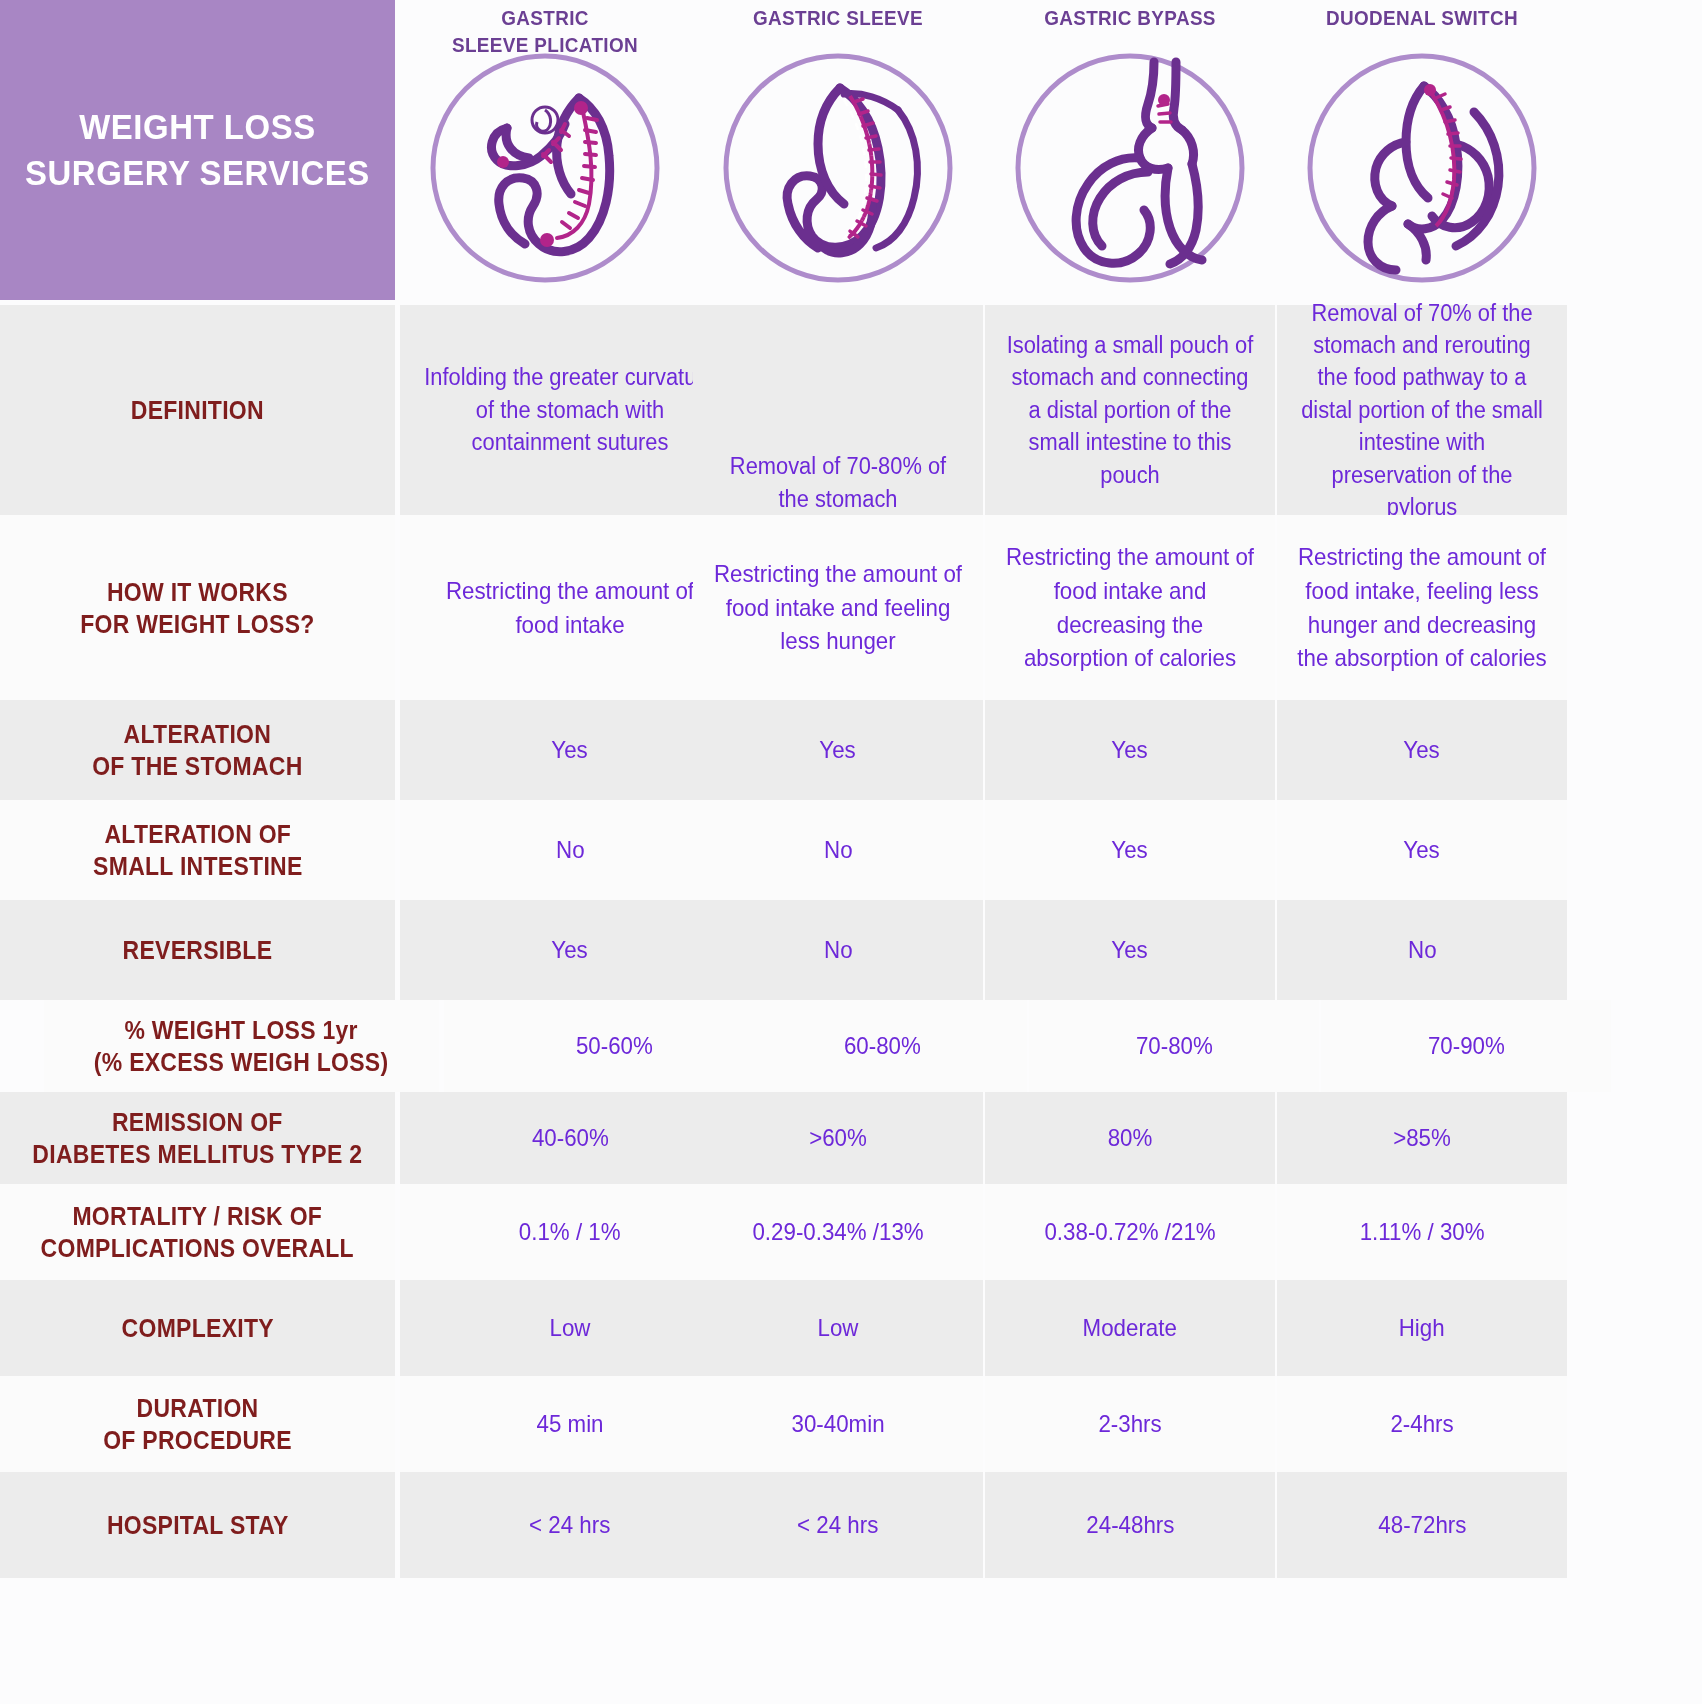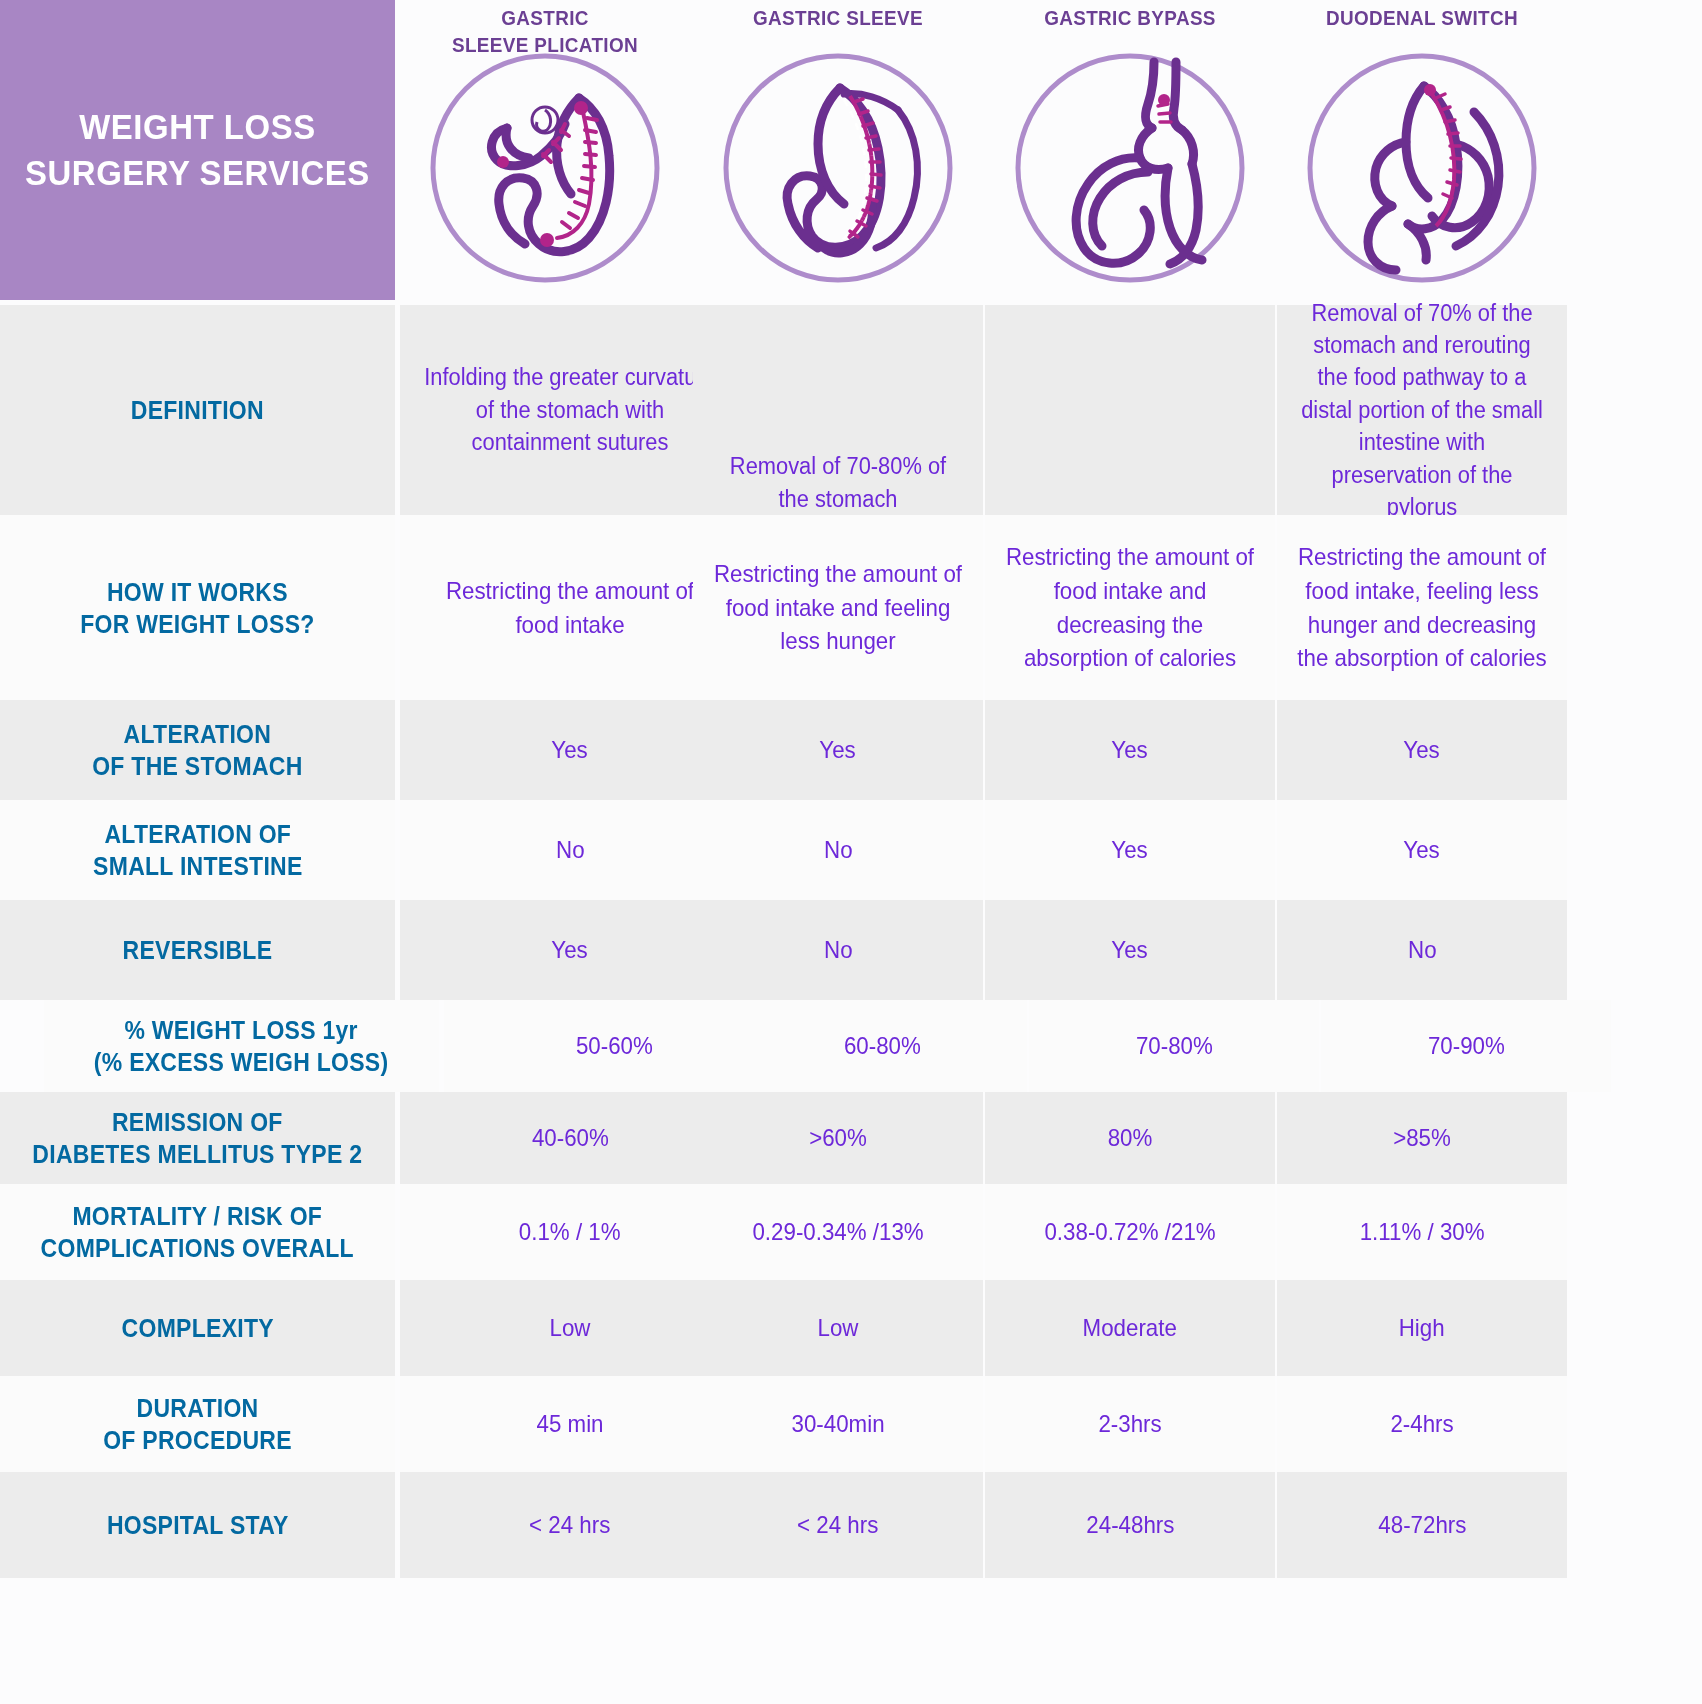--- a/index.html
+++ b/index.html
@@ -63,21 +63,21 @@
   .cellbg {
     position:absolute; top:0; height:100%;
     background:#ECECEC;
   }
   .row.white .cellbg { background:#FBFBFB; }
 
   .label {
     position:absolute; left:0; top:0; width:395px; height:100%;
     display:flex; align-items:center; justify-content:center;
     text-align:center;
-    color:#0369a1;
+    color:#7f1d1d;
     font-weight:bold;
     font-size:25px;
     line-height:1.28;
     letter-spacing:0.3px;
     transform-origin:center;
     font-family:"Liberation Sans Narrow","Liberation Sans", sans-serif;
     padding:0 8px;
   }
   .label span { display:block; transform:scaleX(0.92); }
 
@@ -236,20 +236,23 @@
         </div>
         <div class="cellbg" style="left: 400px; width: 340px;"></div>
         <div class="val defn" style="left: 400px; width: 340px;">
           <span>Infolding the greater curvature of the stomach with containment sutures</span>
         </div>
         <div class="cellbg" style="left: 693px; width: 290px;"></div>
         <div class="val defn" style="left: 693px; width: 290px; align-items: flex-end;">
           <span>Removal of 70-80% of the stomach</span>
         </div>
         <div class="cellbg" style="left: 985px; width: 290px;"></div>
+        <div class="val defn" style="left: 985px; width: 290px;">
+          <span>Isolating a small pouch of stomach and connecting a distal portion of the small intestine to this pouch</span>
+        </div>
         <div class="cellbg" style="left: 1277px; width: 290px;"></div>
         <div class="val defn" style="left: 1277px; width: 290px;">
           <span>Removal of 70% of the stomach and rerouting the food pathway to a distal portion of the small intestine with preservation of the pylorus</span>
         </div>
       </div>
       <div class="row white" style="height: 185px;">
         <div class="cellbg" style="left: 0px; width: 395px;"></div>
         <div class="label">
           <div>
             <span>HOW IT WORKS</span>

